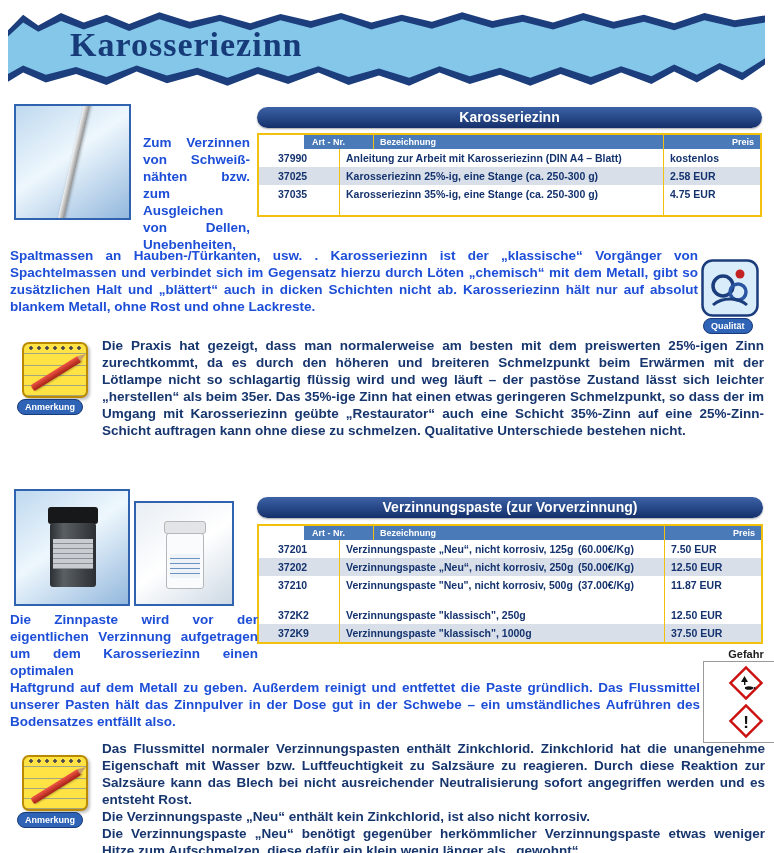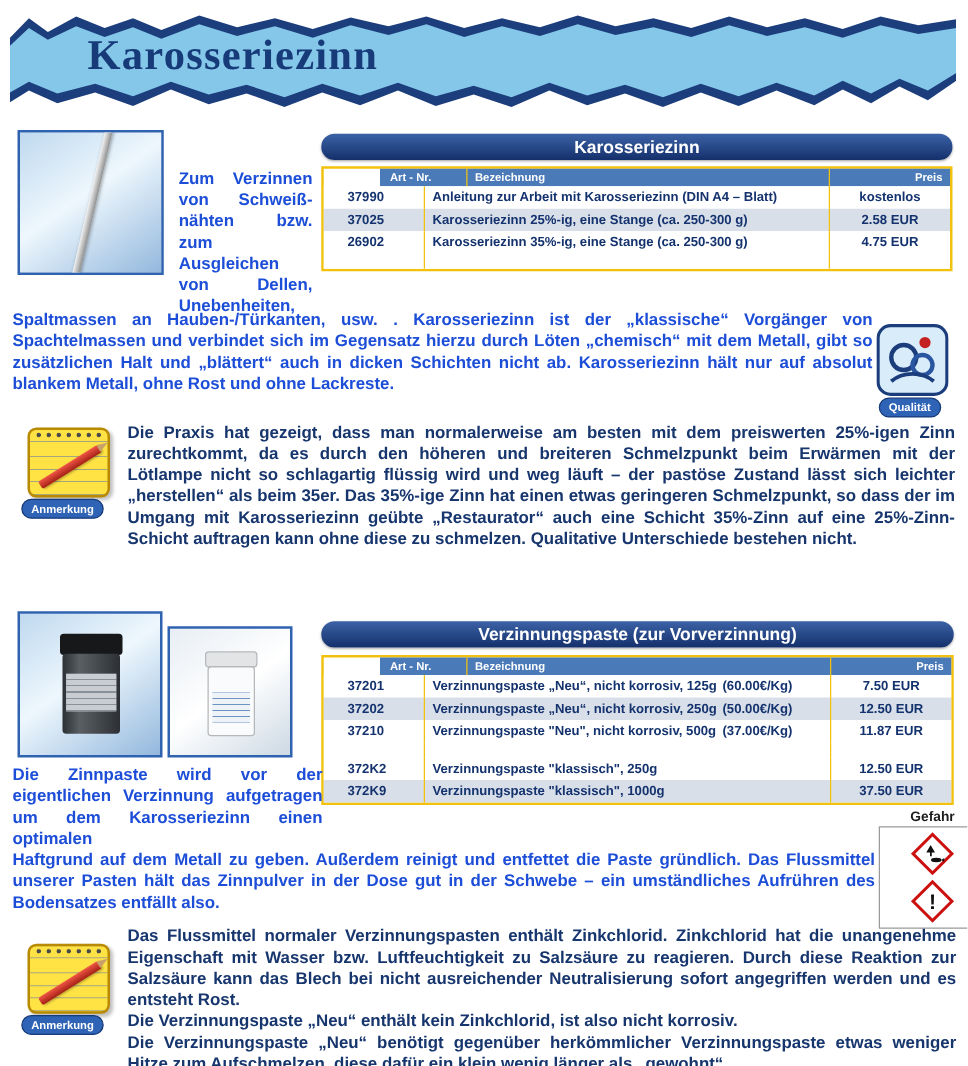--- a/index.html
+++ b/index.html
@@ -27,21 +27,21 @@
   #table1 { left:257px; top:133px; width:505px; }
   #table2 { left:257px; top:524px; width:506px; }
   .thead, .trow { display:grid; grid-template-columns:70px 1fr 97px; }
   .thead { background:#4a7ab8; color:#fff; font-size:9px; font-weight:bold; height:14px; line-height:14px;margin-left:45px; }
   .trow { height:18px; line-height:18px; font-size:10.5px; font-weight:bold; color:#14336e; background:#fff;padding-left:11px; }
   .trow.alt { background:#d9dfe9; }
   .trow.empty { height:12px; }
   .cell { padding:0 6px; overflow:hidden; white-space:nowrap; }
   .cell.artnr { border-right:1px solid #f2c10e; padding-left:8px; }
   .cell.bez { position:relative; }
-  .cell.preis { border-left:1px solid #f2c10e; text-align:center; }
+  .cell.preis { border-left:1px solid #f2c10e; text-align:left; }
   .perkg { position:absolute; right:30px; top:0; }
   .thead .cell.preis { text-align:right; }
 
   
   .pimg { position:absolute; border:2px solid #2f63b0; overflow:hidden;
     background:linear-gradient(145deg,#bfd9ef,#eef7fd 45%,#93b8dd); }
   #img-stick { left:14px; top:104px; width:117px; height:116px; }
   #img-stick .stick { position:absolute; left:54px; top:-16px; width:6px; height:152px;
     background:linear-gradient(90deg,#f2f2f2,#8f8f8f); transform:rotate(13deg);
     box-shadow:1px 1px 3px rgba(0,0,0,.35); border-radius:2px; }
@@ -127,21 +127,21 @@
           <div class="cell artnr">37990</div>
           <div class="cell bez">Anleitung zur Arbeit mit Karosseriezinn (DIN A4 – Blatt)</div>
           <div class="cell preis">kostenlos</div>
         </div>
         <div class="trow alt">
           <div class="cell artnr">37025</div>
           <div class="cell bez">Karosseriezinn 25%-ig, eine Stange (ca. 250-300 g)</div>
           <div class="cell preis">2.58 EUR</div>
         </div>
         <div class="trow">
-          <div class="cell artnr">26902</div>
+          <div class="cell artnr">37035</div>
           <div class="cell bez">Karosseriezinn 35%-ig, eine Stange (ca. 250-300 g)</div>
           <div class="cell preis">4.75 EUR</div>
         </div>
         <div class="trow empty">
           <div class="cell artnr"></div>
           <div class="cell bez"></div>
           <div class="cell preis"></div>
         </div>
       </div>
   </div>

